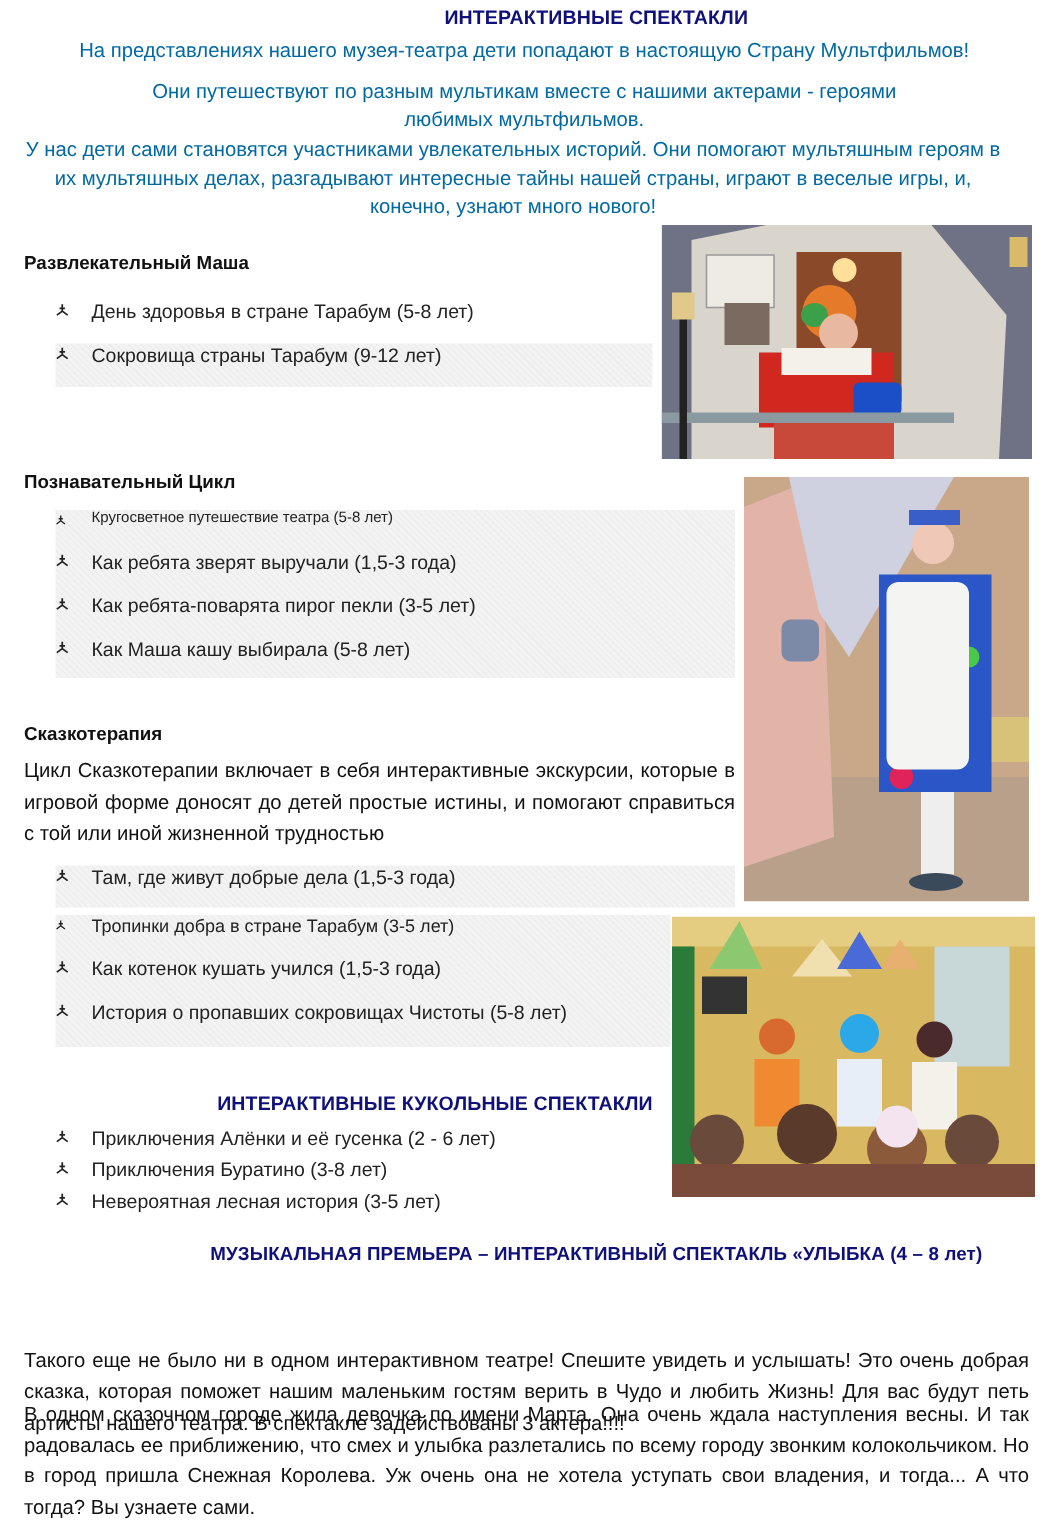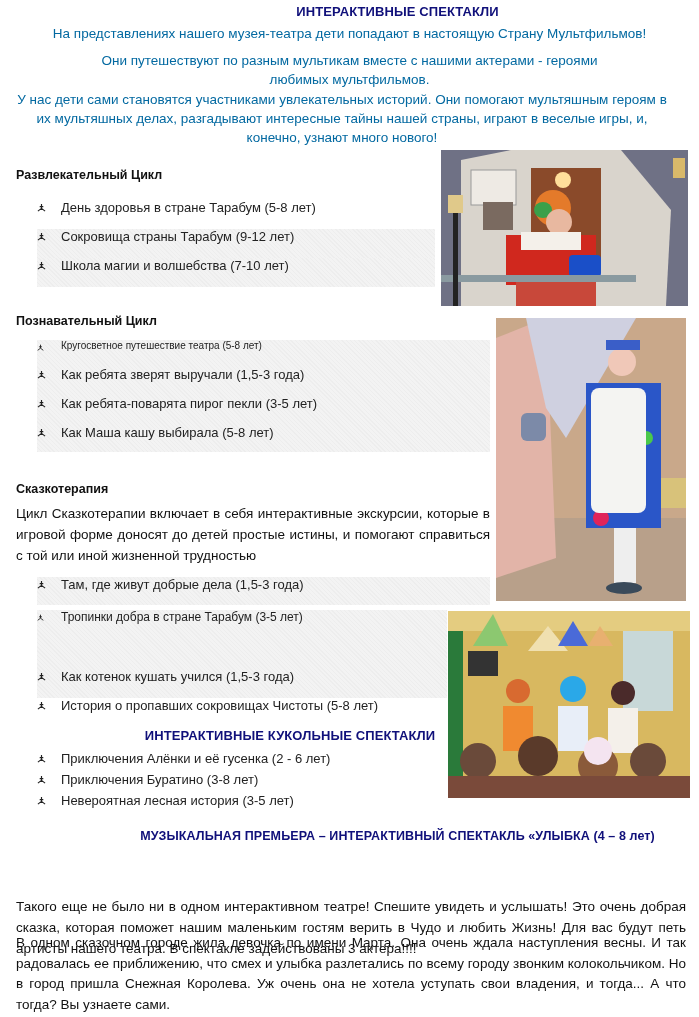--- a/index.html
+++ b/index.html
@@ -50,39 +50,33 @@
     <rect x="80" y="82" width="60" height="18" fill="#f4f0ea"></rect>
     <rect x="128" y="105" width="32" height="22" rx="4" fill="#1a4fc8"></rect>
     <rect x="0" y="125" width="195" height="7" fill="#8a9aa0"></rect>
     <rect x="75" y="132" width="80" height="24" fill="#c8483a"></rect>
     <rect x="12" y="55" width="5" height="101" fill="#222"></rect>
     <rect x="7" y="45" width="15" height="18" fill="#e0c98a"></rect>
     <rect x="232" y="8" width="12" height="20" fill="#d9b96a"></rect>
   </svg>
 </div>
 
-<div class="abs section-h" style="left:16px; top:168px;">Развлекательный Цикл</div>
+<div class="abs section-h" style="left:16px; top:168px;">Развлекательный Маша</div>
 <div class="abs" style="left:37px; top:200px; width:398px;">
   <div class="item">
     <span class="bullet"><svg viewBox="0 0 10 10">
           <path d="M5 1 L5 6 M5 6 L1 9 M5 6 L9 9 M3 4 L7 4" stroke="#222" stroke-width="1.3" fill="none"></path>
         </svg></span>
     <span>День здоровья в стране Тарабум (5-8 лет)</span>
   </div>
   <div class="item band">
     <span class="bullet"><svg viewBox="0 0 10 10">
           <path d="M5 1 L5 6 M5 6 L1 9 M5 6 L9 9 M3 4 L7 4" stroke="#222" stroke-width="1.3" fill="none"></path>
         </svg></span>
     <span>Сокровища страны Тарабум (9-12 лет)</span>
-  </div>
-  <div class="item band">
-    <span class="bullet"><svg viewBox="0 0 10 10">
-          <path d="M5 1 L5 6 M5 6 L1 9 M5 6 L9 9 M3 4 L7 4" stroke="#222" stroke-width="1.3" fill="none"></path>
-        </svg></span>
-    <span>Школа магии и волшебства (7-10 лет)</span>
   </div>
 </div>
 
 <div class="photo" style="left:496px; top:318px; width:190px; height:283px;">
   <svg viewBox="0 0 190 283" preserveAspectRatio="none">
     <rect width="190" height="283" fill="#c9a88a"></rect>
     <rect x="0" y="200" width="190" height="83" fill="#b8a08a"></rect>
     <polygon points="0,20 50,0 60,240 0,260" fill="#e2b4a8"></polygon>
     <polygon points="30,0 140,0 70,120 50,90" fill="#cfd0e0"></polygon>
     <rect x="25" y="95" width="25" height="28" rx="6" fill="#7c8aa8"></rect>
@@ -137,21 +131,21 @@
     <span>Там, где живут добрые дела (1,5-3 года)</span>
   </div>
 </div>
 <div class="abs band" style="left:37px; top:610px; width:410px; height:88px;">
   <div class="item" style="height:28px;">
     <span class="bullet"><svg viewBox="0 0 10 10" style="width:7px;height:7px">
           <path d="M5 1 L5 6 M5 6 L1 9 M5 6 L9 9 M3 4 L7 4" stroke="#222" stroke-width="1.3" fill="none"></path>
         </svg></span>
     <span style="font-size:12px">Тропинки добра в стране Тарабум (3-5 лет)</span>
   </div>
-  <div class="item" style="height:29px;margin-top:31px;">
+  <div class="item" style="height:29px;">
     <span class="bullet"><svg viewBox="0 0 10 10">
           <path d="M5 1 L5 6 M5 6 L1 9 M5 6 L9 9 M3 4 L7 4" stroke="#222" stroke-width="1.3" fill="none"></path>
         </svg></span>
     <span>Как котенок кушать учился (1,5-3 года)</span>
   </div>
   <div class="item" style="height:29px;">
     <span class="bullet"><svg viewBox="0 0 10 10">
           <path d="M5 1 L5 6 M5 6 L1 9 M5 6 L9 9 M3 4 L7 4" stroke="#222" stroke-width="1.3" fill="none"></path>
         </svg></span>
     <span>История о пропавших сокровищах Чистоты (5-8 лет)</span>

